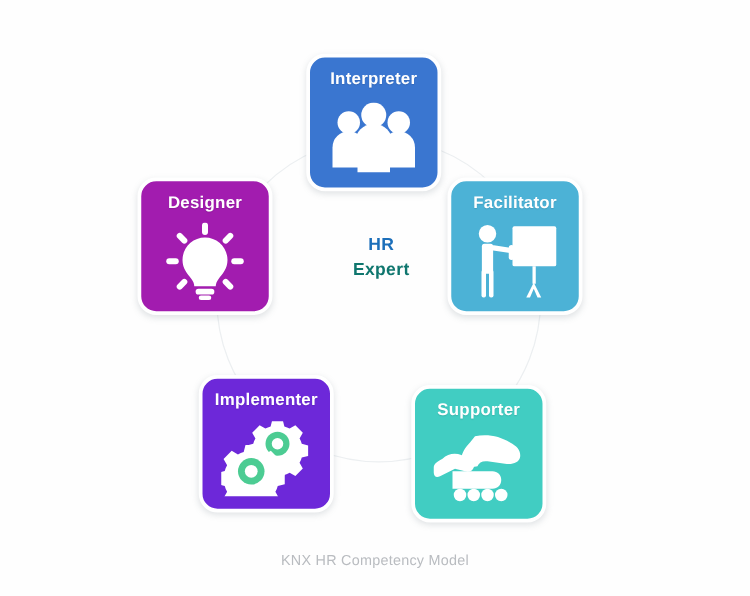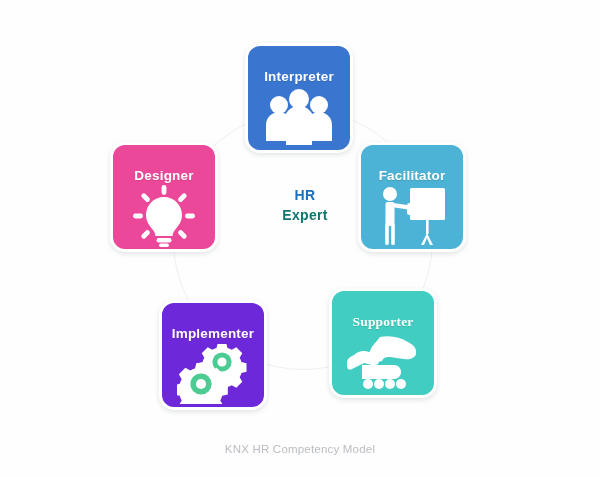--- a/index.html
+++ b/index.html
@@ -58,21 +58,21 @@
     border-radius: 15px;
     z-index: 3;
     box-sizing: border-box;
     border: 3px solid #ffffff;
     box-shadow: 0 2px 5px rgba(120,130,140,0.22);
     display: flex;
     flex-direction: column;
     align-items: center;
   }
   .node .node-label {
-    margin-top: 23px;
+    margin-top: 9px;
     font-size: 13.5px;
     font-weight: bold;
     color: #ffffff;
     letter-spacing: 0.2px;
     text-shadow: 0 1px 1px rgba(0,0,0,0.12);
     white-space: nowrap;
   }
   .node .node-icon {
     flex: 1;
     display: flex;
@@ -80,21 +80,21 @@
     justify-content: center;
     width: 100%;
   }
   .node .node-icon svg {
     display: block;
   }
 
   
   #node-interpreter { left: 245px; top: 43px; }
   #node-facilitator { left: 358px; top: 142px; }
-  #node-supporter   { left: 329px; top: 288px; font-family: Liberation Serif, serif; }
+  #node-supporter   { left: 329px; top: 308px; }
   #node-implementer { left: 159px; top: 300px; }
   #node-designer    { left: 110px; top: 142px; }
 
   .caption {
     position: absolute;
     left: 0;
     top: 443px;
     width: 600px;
     text-align: center;
     font-size: 11.5px;
@@ -176,21 +176,21 @@
         </g>
         <g transform="translate(24,40)">
           <path d="M-4.6,-21 h9.2 l1.45,5.6 a16,16 0 0 1 4.6,1.9 l5,-2.85 l6.5,6.5 l-2.85,5 a16,16 0 0 1 1.9,4.6 l5.6,1.45 v9.2 l-5.6,1.45 a16,16 0 0 1 -1.9,4.6 l2.85,5 l-6.5,6.5 l-5,-2.85 a16,16 0 0 1 -4.6,1.9 l-1.45,5.6 h-9.2 l-1.45,-5.6 a16,16 0 0 1 -4.6,-1.9 l-5,2.85 l-6.5,-6.5 l2.85,-5 a16,16 0 0 1 -1.9,-4.6 l-5.6,-1.45 v-9.2 l5.6,-1.45 a16,16 0 0 1 1.9,-4.6 l-2.85,-5 l6.5,-6.5 l5,2.85 a16,16 0 0 1 4.6,-1.9 Z"></path>
           <circle cx="0" cy="0" r="10.6" fill="#4ccc93"></circle>
           <circle cx="0" cy="0" r="5.1" fill="#ffffff"></circle>
         </g>
       </svg>
     </span>
   </div>
 
-  <div class="node" id="node-designer" style="background: #ec4899; justify-content: flex-end;">
+  <div class="node" id="node-designer" style="background: #a21caf; justify-content: flex-end;">
     <span class="node-label">Designer</span>
     <span class="node-icon">
       <svg width="68" height="62" viewBox="0 0 68 62" fill="#ffffff" aria-hidden="true">
         <path d="M34 12 C44 12 52 20 52 30 C52 37 48 41 45 45 C43.4 47 42.6 49 42.6 51 L25.4 51 C25.4 49 24.6 47 23 45 C20 41 16 37 16 30 C16 20 24 12 34 12 Z"></path>
         <rect x="26.5" y="53" width="15" height="4.6" rx="2.3"></rect>
         <rect x="29" y="58.4" width="10" height="3.6" rx="1.8"></rect>
         <rect x="31.6" y="0" width="4.8" height="10" rx="2.4"></rect>
         <rect x="31.6" y="0" width="4.8" height="10" rx="2.4" transform="rotate(45 34 31)"></rect>
         <rect x="31.6" y="0" width="4.8" height="10" rx="2.4" transform="rotate(-45 34 31)"></rect>
         <rect x="31.6" y="0" width="4.8" height="10" rx="2.4" transform="rotate(90 34 31)"></rect>

